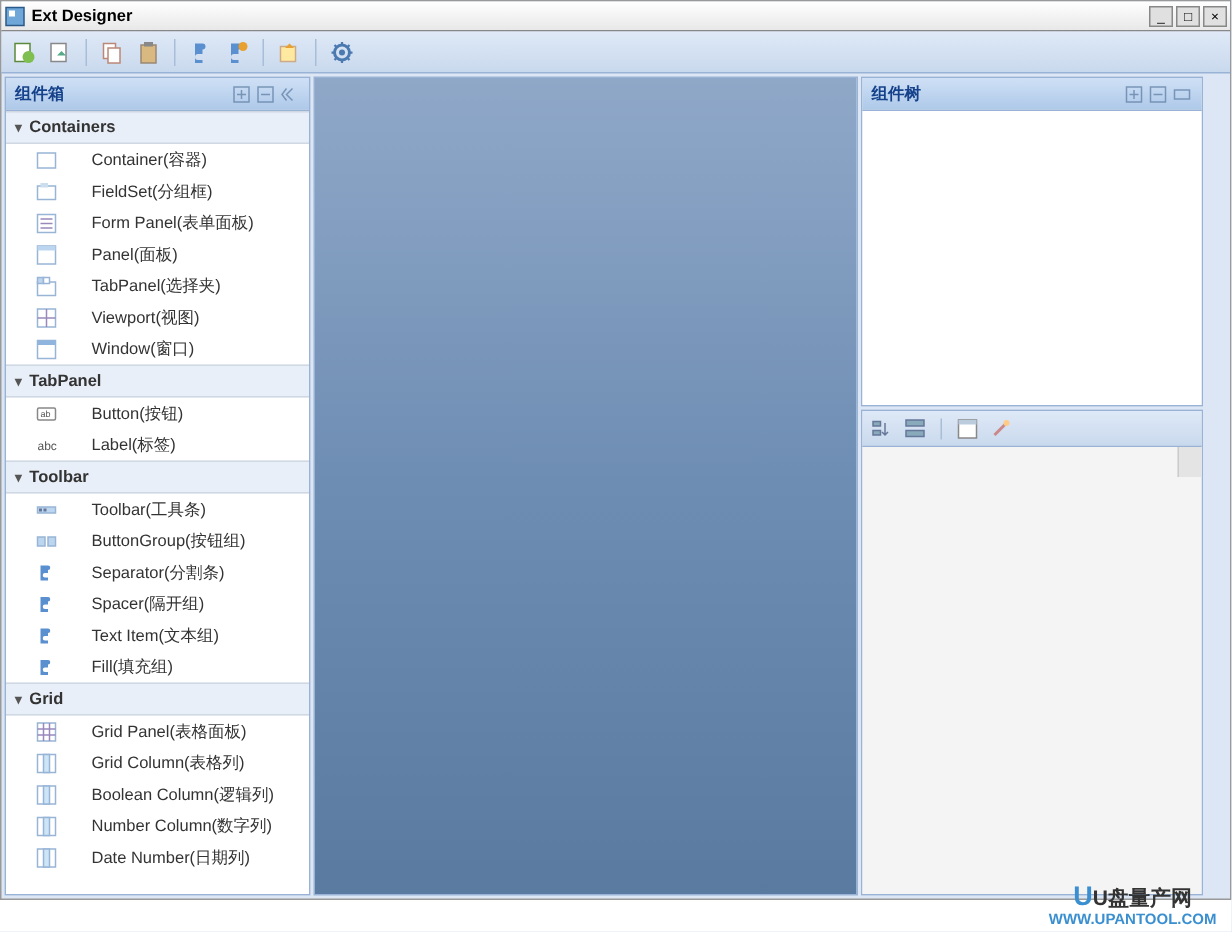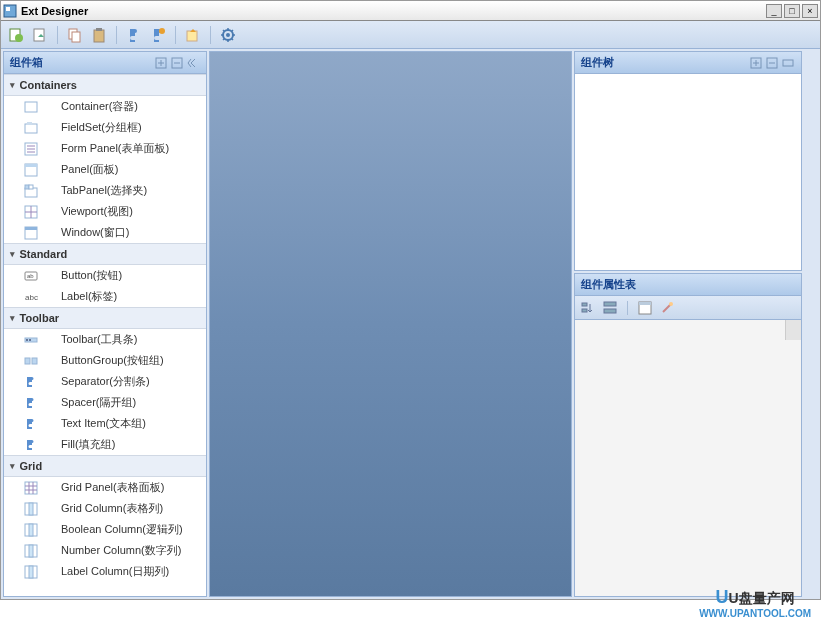--- a/index.html
+++ b/index.html
@@ -199,21 +199,21 @@
           <div class="tree-item">
             <span class="item-icon">
               <svg width="14" height="14">
                 <rect x="1" y="1" width="12" height="12" fill="#fff" stroke="#98b5d6"></rect>
                 <rect x="1" y="1" width="12" height="3" fill="#8fb5de"></rect>
               </svg>
             </span>
             <span>Window(窗口)</span>
           </div>
           <div class="group-header">
-            <span>Standard</span>
+            <span>TabPanel</span>
           </div>
           <div class="tree-item">
             <span class="item-icon">
               <svg width="14" height="14">
                 <rect x="1" y="3" width="12" height="8" rx="1" fill="#fff" stroke="#888"></rect>
                 <text x="3" y="9" font-size="6" fill="#555">ab</text>
               </svg>
             </span>
             <span>Button(按钮)</span>
           </div>
@@ -321,21 +321,21 @@
             </span>
             <span>Number Column(数字列)</span>
           </div>
           <div class="tree-item">
             <span class="item-icon">
               <svg width="14" height="14">
                 <rect x="1" y="1" width="12" height="12" fill="#fff" stroke="#98b5d6"></rect>
                 <rect x="5" y="1" width="4" height="12" fill="#cde5f7" stroke="#98b5d6"></rect>
               </svg>
             </span>
-            <span>Label Column(日期列)</span>
+            <span>Date Number(日期列)</span>
           </div>
         </div>
     </div>
 
     <div class="center"></div>
 
     <div class="right">
       <div class="right-panel top">
         <div class="panel-header">
           <span>组件树</span>
@@ -356,23 +356,20 @@
                 <svg width="12" height="12">
                   <rect x="1" y="3" width="10" height="6" fill="none" stroke="#5a7aa0"></rect>
                 </svg>
               </span>
           </div>
         </div>
         <div class="panel-body"></div>
       </div>
 
       <div class="right-panel bottom">
-        <div class="panel-header">
-          <span>组件属性表</span>
-        </div>
         <div class="prop-toolbar">
           <div class="prop-tb-btn">
               <svg width="14" height="14">
                 <rect x="1" y="2" width="5" height="3" fill="#8ab" stroke="#679"></rect>
                 <rect x="1" y="8" width="5" height="3" fill="#8ab" stroke="#679"></rect>
                 <path d="M9 3 v8 M7 9 l2 2 l2-2" stroke="#679" fill="none"></path>
               </svg>
             </div>
           <div class="prop-tb-btn">
               <svg width="14" height="14">

